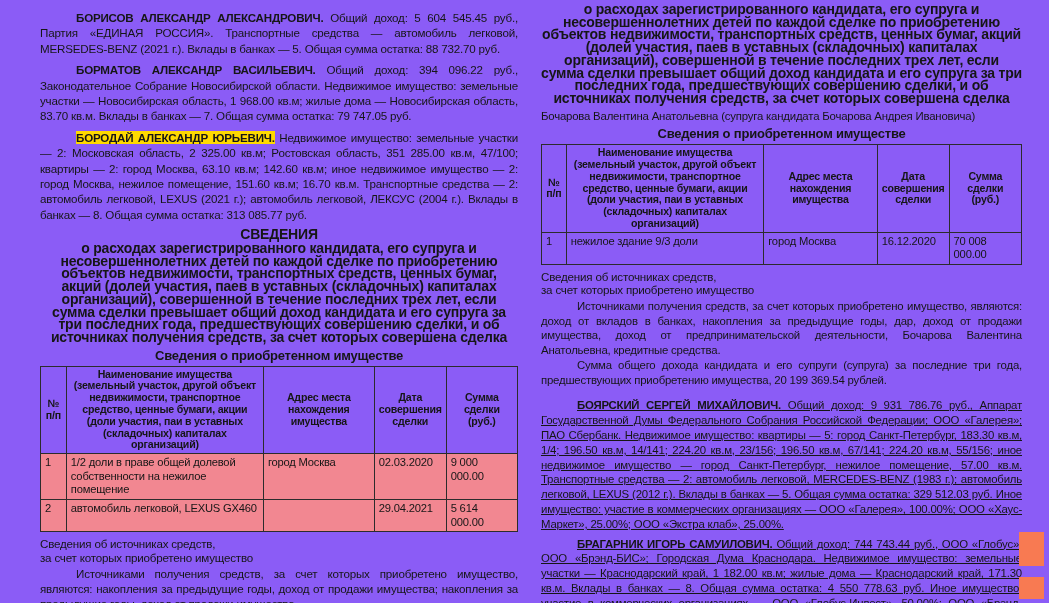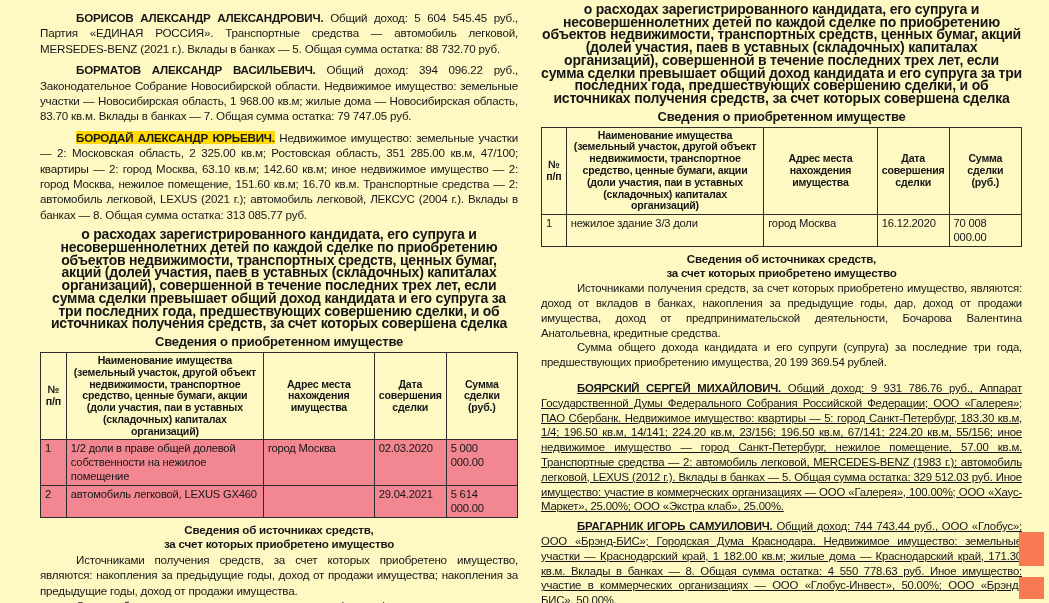--- a/index.html
+++ b/index.html
@@ -1,19 +1,19 @@
 <!DOCTYPE html>
 <html style="--yellow: #ffd900; --pink: #f28791; --orange: #f87a52;"><head>
 <meta charset="utf-8">
 <style>
   html,body{margin:0;padding:0;}
   .page{
     position:relative;
     width:1049px;height:603px;
-    background:#fef9c3;
+    background:#8b5cf6;
     overflow:hidden;
     font-family:"Liberation Sans", sans-serif;
     color:#161616;
   }
   .col{position:absolute;top:0;}
   .col-left{left:40px;width:478px;top:10px;}
   .col-right{left:541px;width:481px;top:1px;}
 
   p.entry{
     font-size:11.6px;line-height:15.4px;
@@ -46,21 +46,21 @@
   table.prop th{
     font-size:10.6px;line-height:11.8px;font-weight:bold;
   }
   table.prop td{
     font-size:11.2px;line-height:13.6px;font-weight:normal;text-align:left;
     vertical-align:top;
   }
   tr.pink td{background:var(--pink,#f28791);}
 
   .sources-title{
-    font-weight:bold;text-align:center;
+    font-weight:normal;
     font-size:11.6px;line-height:13.4px;margin:5px 0 2px 0;letter-spacing:-0.2px;
   }
   p.body-par{
     font-size:11.6px;line-height:15.2px;
     text-align:justify;text-indent:36px;
     margin:0;letter-spacing:-0.2px;
   }
   .spouse-line{
     font-size:11.4px;line-height:14.5px;
     margin:1px 0 2px 0;letter-spacing:-0.2px;
@@ -82,20 +82,21 @@
 
   <div class="col col-left">
 
     <p class="entry"><b>БОРИСОВ АЛЕКСАНДР АЛЕКСАНДРОВИЧ.</b><span> Общий доход: 5 604 545.45 руб., Партия «ЕДИНАЯ РОССИЯ». Транспортные средства — автомобиль легковой, MERSEDES-BENZ (2021 г.). Вклады в банках — 5. Общая сумма остатка: 88 732.70 руб.</span></p>
 
     <p class="entry"><b>БОРМАТОВ АЛЕКСАНДР ВАСИЛЬЕВИЧ.</b><span> Общий доход: 394 096.22 руб., Законодательное Собрание Новосибирской области. Недвижимое имущество: земельные участки — Новосибирская область, 1 968.00 кв.м; жилые дома — Новосибирская область, 83.70 кв.м. Вклады в банках — 7. Общая сумма остатка: 79 747.05 руб.</span></p>
 
     <p class="entry"><b class="hl-yellow">БОРОДАЙ АЛЕКСАНДР ЮРЬЕВИЧ.</b><span> Недвижимое имущество: земельные участки — 2: Московская область, 2 325.00 кв.м; Ростовская область, 351 285.00 кв.м, 47/100; квартиры — 2: город Москва, 63.10 кв.м; 142.60 кв.м; иное недвижимое имущество — 2: город Москва, нежилое помещение, 151.60 кв.м; 16.70 кв.м. Транспортные средства — 2: автомобиль легковой, LEXUS (2021 г.); автомобиль легковой, ЛЕКСУС (2004 г.). Вклады в банках — 8. Общая сумма остатка: 313 085.77 руб.</span></p>
 
     <div class="disclosure-block">
+      <span class="disclosure-title">СВЕДЕНИЯ</span>
       <span>о расходах зарегистрированного кандидата, его супруга и несовершеннолетних детей по каждой сделке по приобретению объектов недвижимости, транспортных средств, ценных бумаг, акций (долей участия, паев в уставных (складочных) капиталах организаций), совершенной в течение последних трех лет, если сумма сделки превышает общий доход кандидата и его супруга за три последних года, предшествующих совершению сделки, и об источниках получения средств, за счет которых совершена сделка</span>
     </div>
 
     <div class="tbl-title">Сведения о приобретенном имуществе</div>
 
     <table class="prop">
       <colgroup>
         <col style="width:26px">
           <col style="width:200px">
           <col style="width:112px">
@@ -108,21 +109,21 @@
         <th>Наименование имущества (земельный участок, другой объект недвижимости, транспортное средство, ценные бумаги, акции (доли участия, паи в уставных (складочных) капиталах организаций)</th>
         <th>Адрес места нахождения имущества</th>
         <th>Дата совершения сделки</th>
         <th>Сумма сделки (руб.)</th>
       </tr>
       <tr class="pink">
         <td>1</td>
         <td>1/2 доли в праве общей долевой собственности на нежилое помещение</td>
         <td>город Москва</td>
         <td>02.03.2020</td>
-        <td>5 000 000.00</td>
+        <td>9 000 000.00</td>
       </tr>
       <tr class="pink">
         <td>2</td>
         <td>автомобиль легковой, LEXUS GX460</td>
         <td></td>
         <td>29.04.2021</td>
         <td>5 614 000.00</td>
       </tr>
     </tbody>
       </table>
@@ -136,20 +137,21 @@
     <p class="body-par">Сумма общего дохода кандидата и его супруги (супруга) за последние три года, предшествующих приобретению имущества, 2 691 411.87 рублей; , 2 631 411.87 рублей.</p>
 
   </div>
 
   <div class="col col-right">
 
     <div class="disclosure-block">
       <span>о расходах зарегистрированного кандидата, его супруга и несовершеннолетних детей по каждой сделке по приобретению объектов недвижимости, транспортных средств, ценных бумаг, акций (долей участия, паев в уставных (складочных) капиталах организаций), совершенной в течение последних трех лет, если сумма сделки превышает общий доход кандидата и его супруга за три последних года, предшествующих совершению сделки, и об источниках получения средств, за счет которых совершена сделка</span>
     </div>
 
+    <div class="spouse-line">Бочарова Валентина Анатольевна (супруга кандидата Бочарова Андрея Ивановича)</div>
 
     <div class="tbl-title">Сведения о приобретенном имуществе</div>
 
     <table class="prop">
       <colgroup>
         <col style="width:25px">
           <col style="width:204px">
           <col style="width:116px">
         <col style="width:58px">
           <col style="width:74px">
@@ -157,21 +159,21 @@
       <tbody>
           <tr>
         <th>№ п/п</th>
         <th>Наименование имущества (земельный участок, другой объект недвижимости, транспортное средство, ценные бумаги, акции (доли участия, паи в уставных (складочных) капиталах организаций)</th>
         <th>Адрес места нахождения имущества</th>
         <th>Дата совершения сделки</th>
         <th>Сумма сделки (руб.)</th>
       </tr>
       <tr>
         <td>1</td>
-        <td>нежилое здание 3/3 доли</td>
+        <td>нежилое здание 9/3 доли</td>
         <td>город Москва</td>
         <td>16.12.2020</td>
         <td>70 008 000.00</td>
       </tr>
     </tbody>
       </table>
 
     <div class="sources-title">
       <span>Сведения об источниках средств,</span><br>
       <span>за счет которых приобретено имущество</span>

